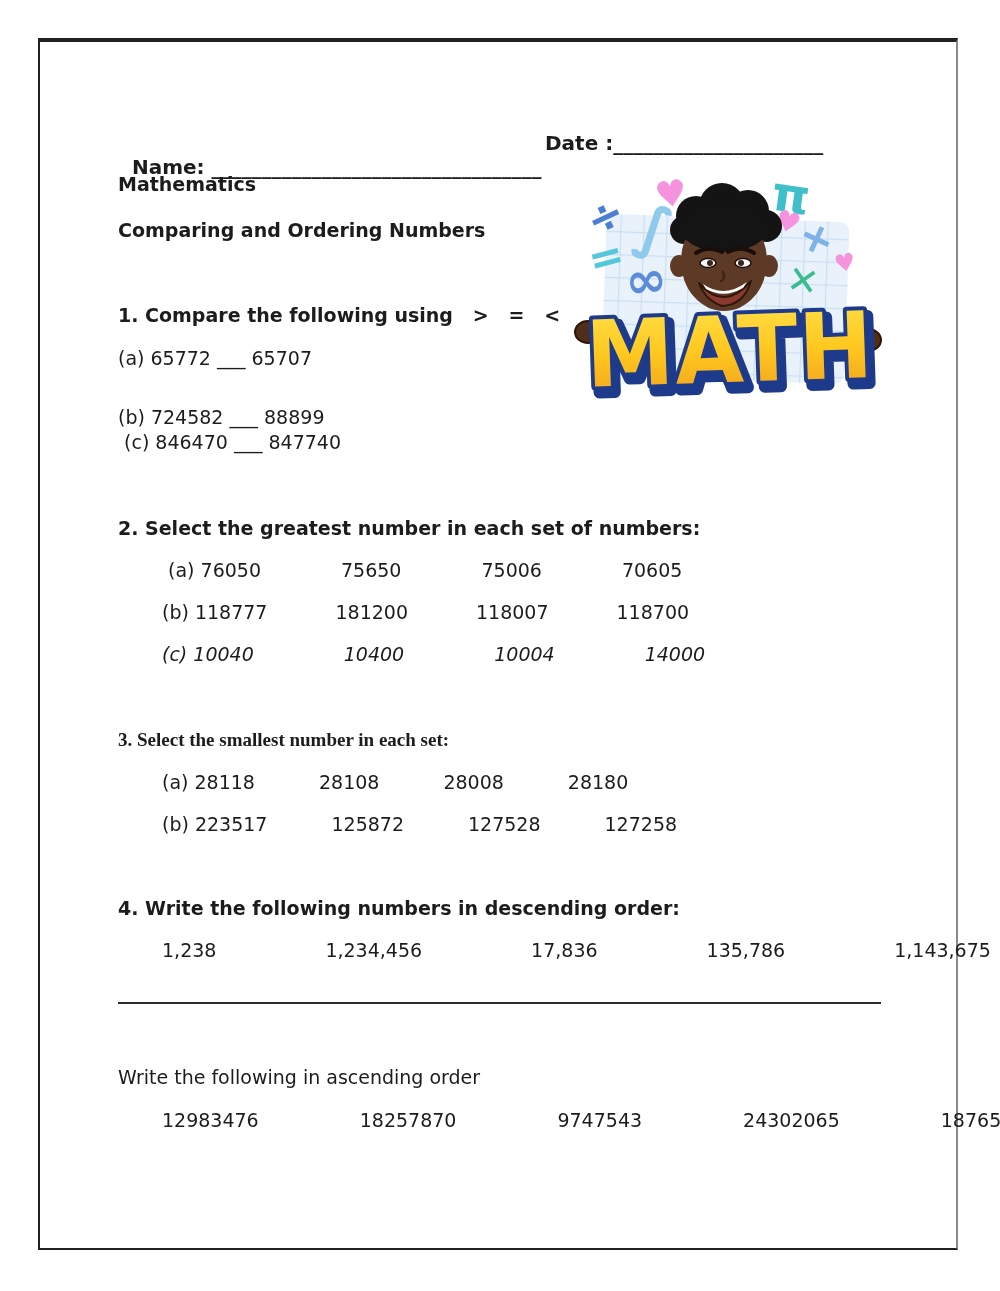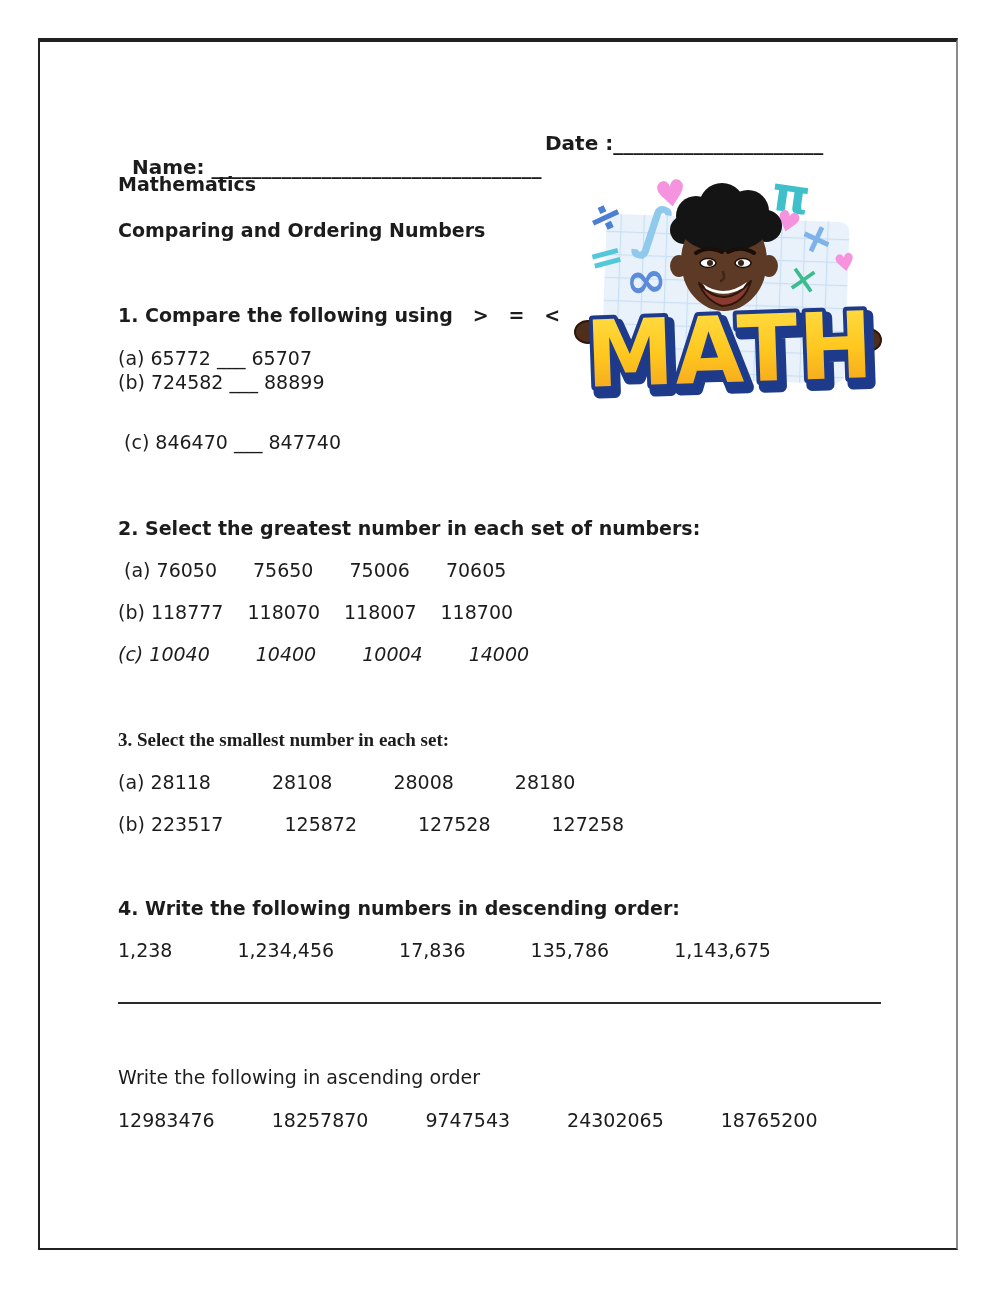--- a/index.html
+++ b/index.html
@@ -12,25 +12,25 @@
     position:absolute; left:38px; top:38px; width:916px; height:1206px;
     border:2px solid #202020; border-top-width:4px; border-right-color:#8a8a8a;
     background:#ffffff;
   }
   .row { position:absolute; font-size:19px; white-space:pre-wrap; line-height:1.2; }
   .bold { font-weight:bold; }
   .namedate { font-size:20px; }
   .blank { font-weight:bold; letter-spacing:0; }
   .num-row { display:flex; align-items:baseline; }
   .gap36 { gap:36px; }
-  .gap40 { gap:61px;justify-content:center; }
+  .gap40 { gap:20px;justify-content:center; }
   .gap46 { gap:46px;font-style:italic; }
   .gap57 { gap:57px; }
   .gap65 { gap:65px; }
-  .num { white-space:pre; }
+  .num { white-space:pre;margin-left:44px; }
   .answer-line {
     position:absolute; left:118px; top:1002px; width:763px; height:0;
     border-top:2px solid #2a2a2a;
   }
   .illustration { position:absolute; left:572px; top:166px; width:316px; height:242px; }
   .sym { font-weight:bold; }
   .math-word {
     font-family:"DejaVu Sans","Liberation Sans",sans-serif;
     font-weight:800; letter-spacing:1px;
     paint-order:stroke; stroke-linejoin:round;
@@ -107,26 +107,26 @@
 
   <g transform="rotate(-2 154 190)">
     <text class="math-word" x="158" y="216" font-size="92" text-anchor="middle" textLength="288" lengthAdjust="spacingAndGlyphs" fill="#1E3A8A" stroke="#1E3A8A" stroke-width="12" transform="translate(4 6)">MATH</text>
     <text class="math-word" x="158" y="216" font-size="92" text-anchor="middle" textLength="288" lengthAdjust="spacingAndGlyphs" fill="url(#gold)" stroke="#1E3A8A" stroke-width="8">MATH</text>
   </g>
 </svg>
 </div>
 
 <div class="row bold" style="left:118px; top:304px;">1. Compare the following using   &gt;   =   &lt;</div>
 <div class="row" style="left:118px; top:347px;">(a) 65772 ___ 65707</div>
-<div class="row" style="left:118px; top:371px;">(b) 724582 ___ 88899</div>
+<div class="row" style="left:118px; top:406px;">(b) 724582 ___ 88899</div>
 <div class="row" style="left:118px; top:431px;"> (c) 846470 ___ 847740</div>
 
 <div class="row bold" style="left:118px; top:517px;">2. Select the greatest number in each set of numbers:</div>
 <div class="row num-row gap36" style="left:118px; top:559px;"><span class="num"> (a) 76050</span><span class="num">75650</span><span class="num">75006</span><span class="num">70605</span></div>
-<div class="row num-row gap36" style="left:118px; top:601px;gap:24px;"><span class="num">(b) 118777</span><span class="num">118070</span><span class="num">118007</span><span class="num">118700</span></div>
+<div class="row num-row gap36" style="left:118px; top:601px;gap:24px;"><span class="num">(b) 118777</span><span class="num">181200</span><span class="num">118007</span><span class="num">118700</span></div>
 <div class="row num-row gap46" style="left:118px; top:643px;"><span class="num">(c) 10040</span><span class="num">10400</span><span class="num">10004</span><span class="num">14000</span></div>
 
 <div class="row bold" style="left:118px; top:729px;font-family:Liberation Serif, serif;">3. Select the smallest number in each set:</div>
 <div class="row num-row gap40" style="left:118px; top:771px;"><span class="num">(a) 28118</span><span class="num">28108</span><span class="num">28008</span><span class="num">28180</span></div>
 <div class="row num-row gap40" style="left:118px; top:813px;"><span class="num">(b) 223517</span><span class="num">125872</span><span class="num">127528</span><span class="num">127258</span></div>
 
 <div class="row bold" style="left:118px; top:897px;">4. Write the following numbers in descending order:</div>
 <div class="row num-row gap65" style="left:118px; top:939px;"><span class="num">1,238</span><span class="num">1,234,456</span><span class="num">17,836</span><span class="num">135,786</span><span class="num">1,143,675</span></div>
 <div class="answer-line"></div>
 

